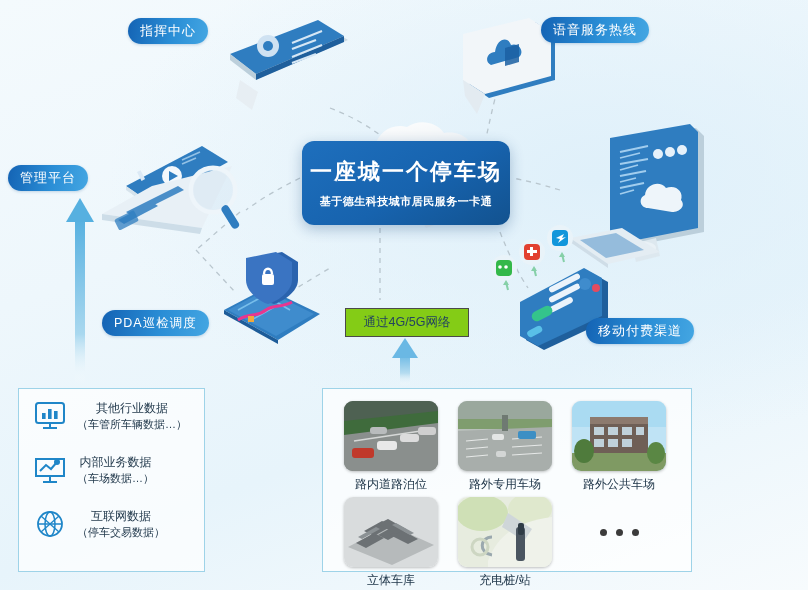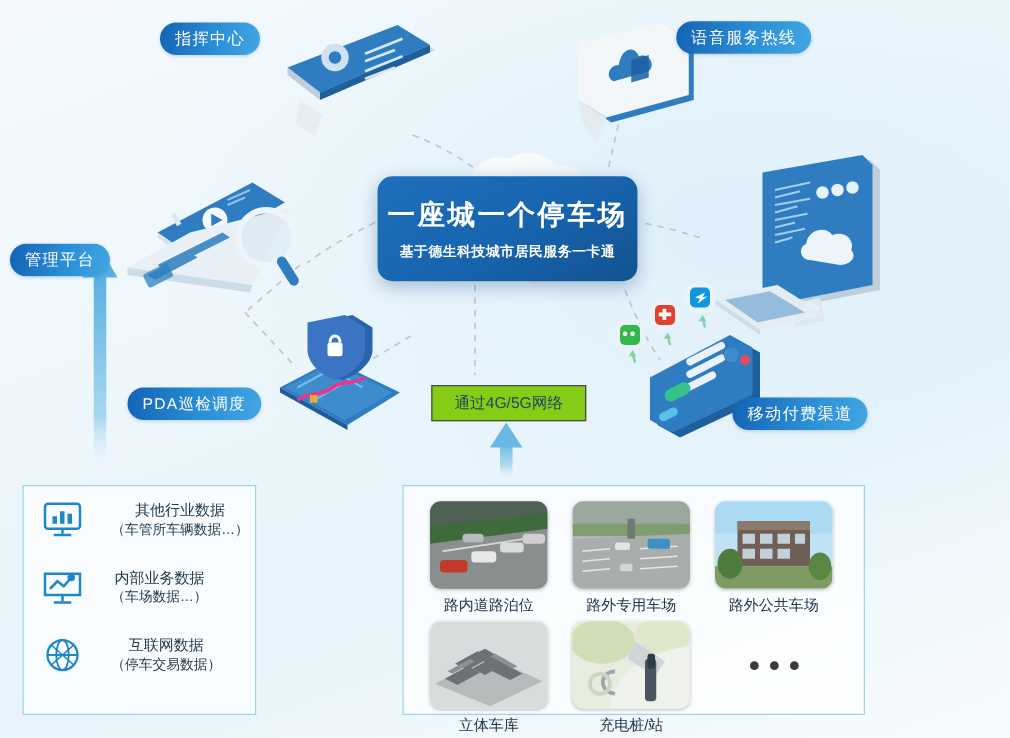--- a/index.html
+++ b/index.html
@@ -44,21 +44,21 @@
     position:absolute;left:345px;top:308px;width:122px;height:27px;
     border:1.5px solid #4a4a4a;background:#84cc16;
     color:#24445f;font-size:12.5px;line-height:27px;text-align:center;
   }
 
   
   .panel{position:absolute;border:1.6px solid #9ed3e8;background:rgba(255,255,255,.72);}
   #data-panel{left:18px;top:388px;width:185px;height:182px;}
   #scene-panel{left:322px;top:388px;width:368px;height:182px;}
 
-  .data-row{display:flex;align-items:center;gap:22px;padding-left:14px;height:54px;}
+  .data-row{display:flex;align-items:center;gap:10px;padding-left:14px;height:54px;}
   .data-row .txt{line-height:1.35;color:#243b4e;font-size:12px;text-align:center;}
   .data-row .t1{font-weight:normal;}
   .data-row .t2{font-size:11px;}
   .dicon{width:34px;height:30px;flex:0 0 34px;}
 
   .scene-grid{display:flex;flex-wrap:wrap;padding:12px 0 0 16px;gap:4px 10px;}
   .scene-cell{width:104px;text-align:center;}
   .thumb{width:94px;height:70px;border-radius:9px;margin:0 auto;
          box-shadow:0 1px 3px rgba(0,0,0,.25);overflow:hidden;position:relative;}
   .scene-cap{font-size:12px;color:#20374a;margin-top:5px;}
@@ -265,21 +265,21 @@
     <path d="M17,0 L30,20 L4,20 Z" fill="#6ab8e4"></path>
   </svg>
 
   <div class="hero">
     <div class="hero-title">一座城一个停车场</div>
     <div class="hero-sub">基于德生科技城市居民服务一卡通</div>
   </div>
 
   <div class="pill" style="left:128px;top:18px;">指挥中心</div>
   <div class="pill" style="left:541px;top:17px;">语音服务热线</div>
-  <div class="pill" style="left:8px;top:165px;margin-top:30px;">管理平台</div>
+  <div class="pill" style="left:8px;top:165px;">管理平台</div>
   <div class="pill small" style="left:102px;top:310px;">PDA巡检调度</div>
   <div class="pill" style="left:586px;top:318px;">移动付费渠道</div>
 
   <div class="note-box">通过4G/5G网络</div>
 
   <div class="panel" id="data-panel">
 
     <div class="data-row">
       <svg class="dicon" viewBox="0 0 34 30">
         <rect x="3" y="2" width="28" height="20" rx="2.5" fill="none" stroke="#1f86c8" stroke-width="2"></rect>

